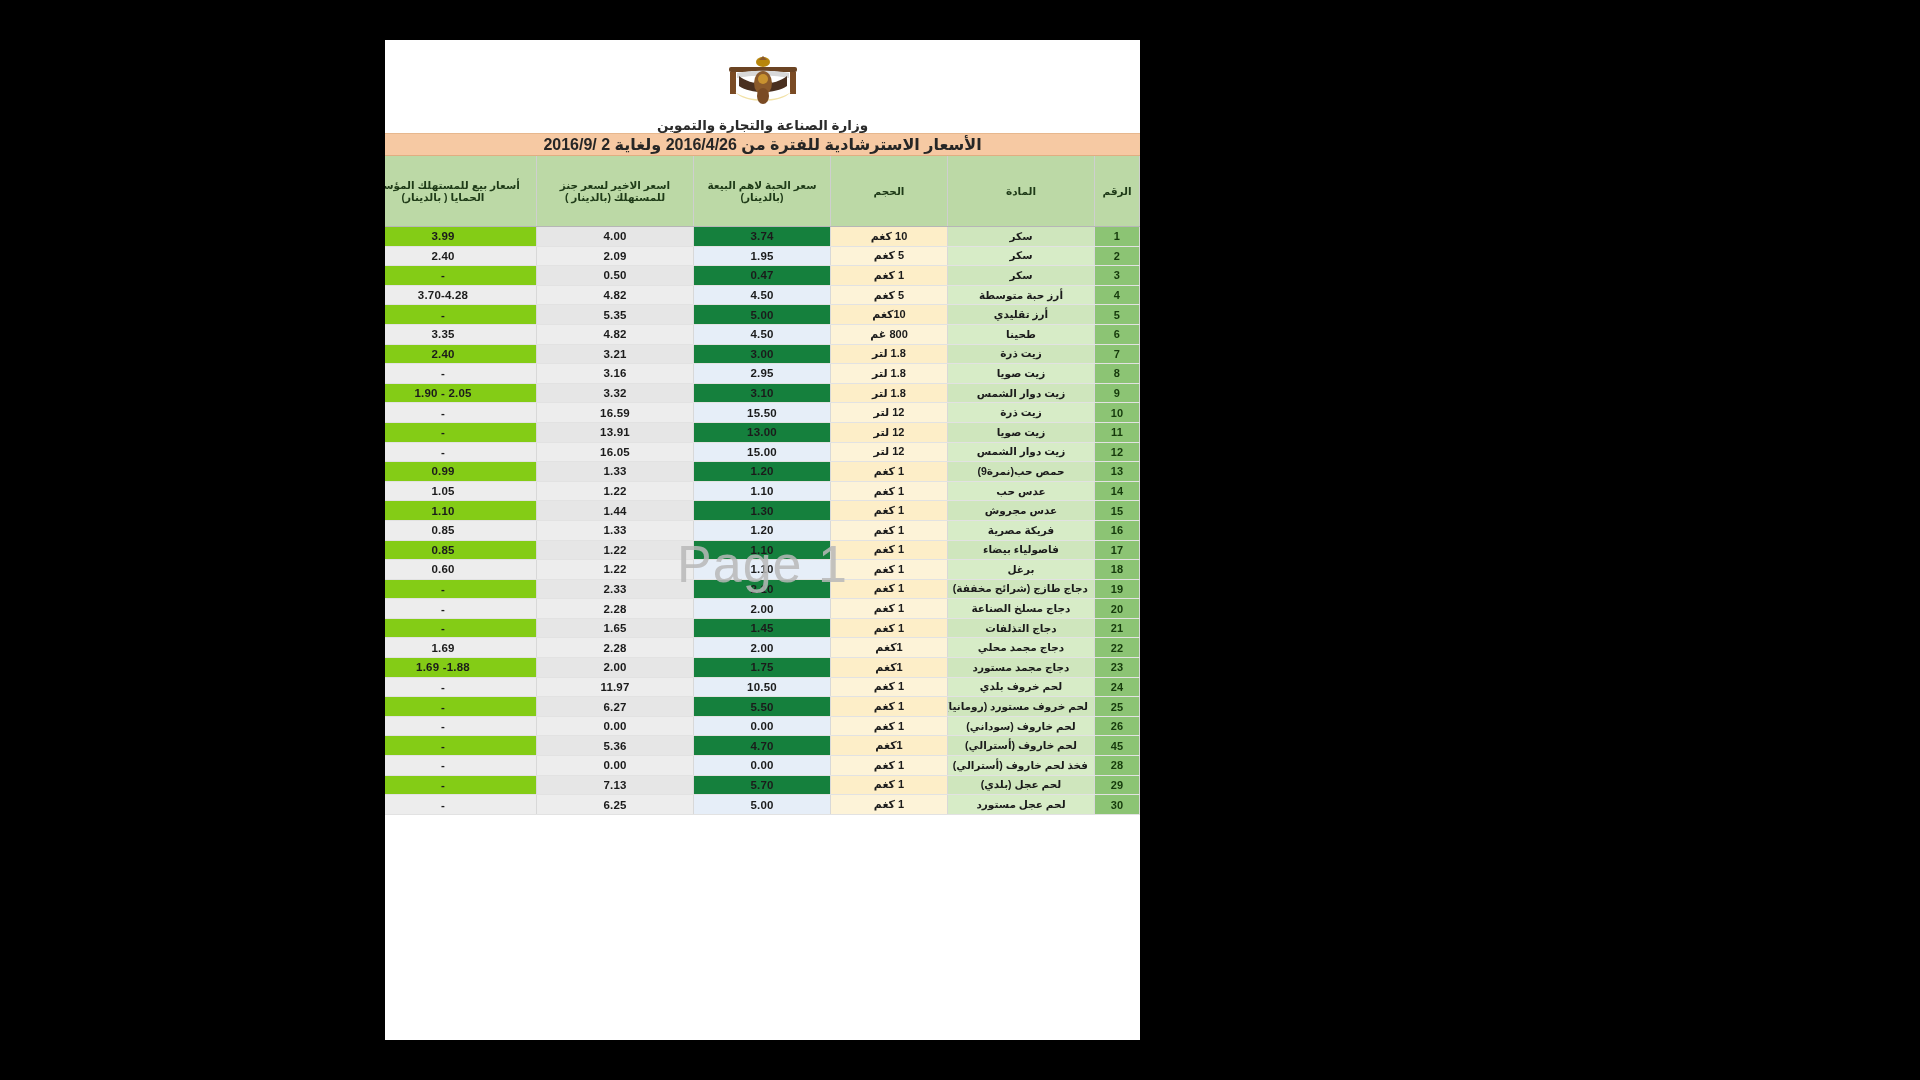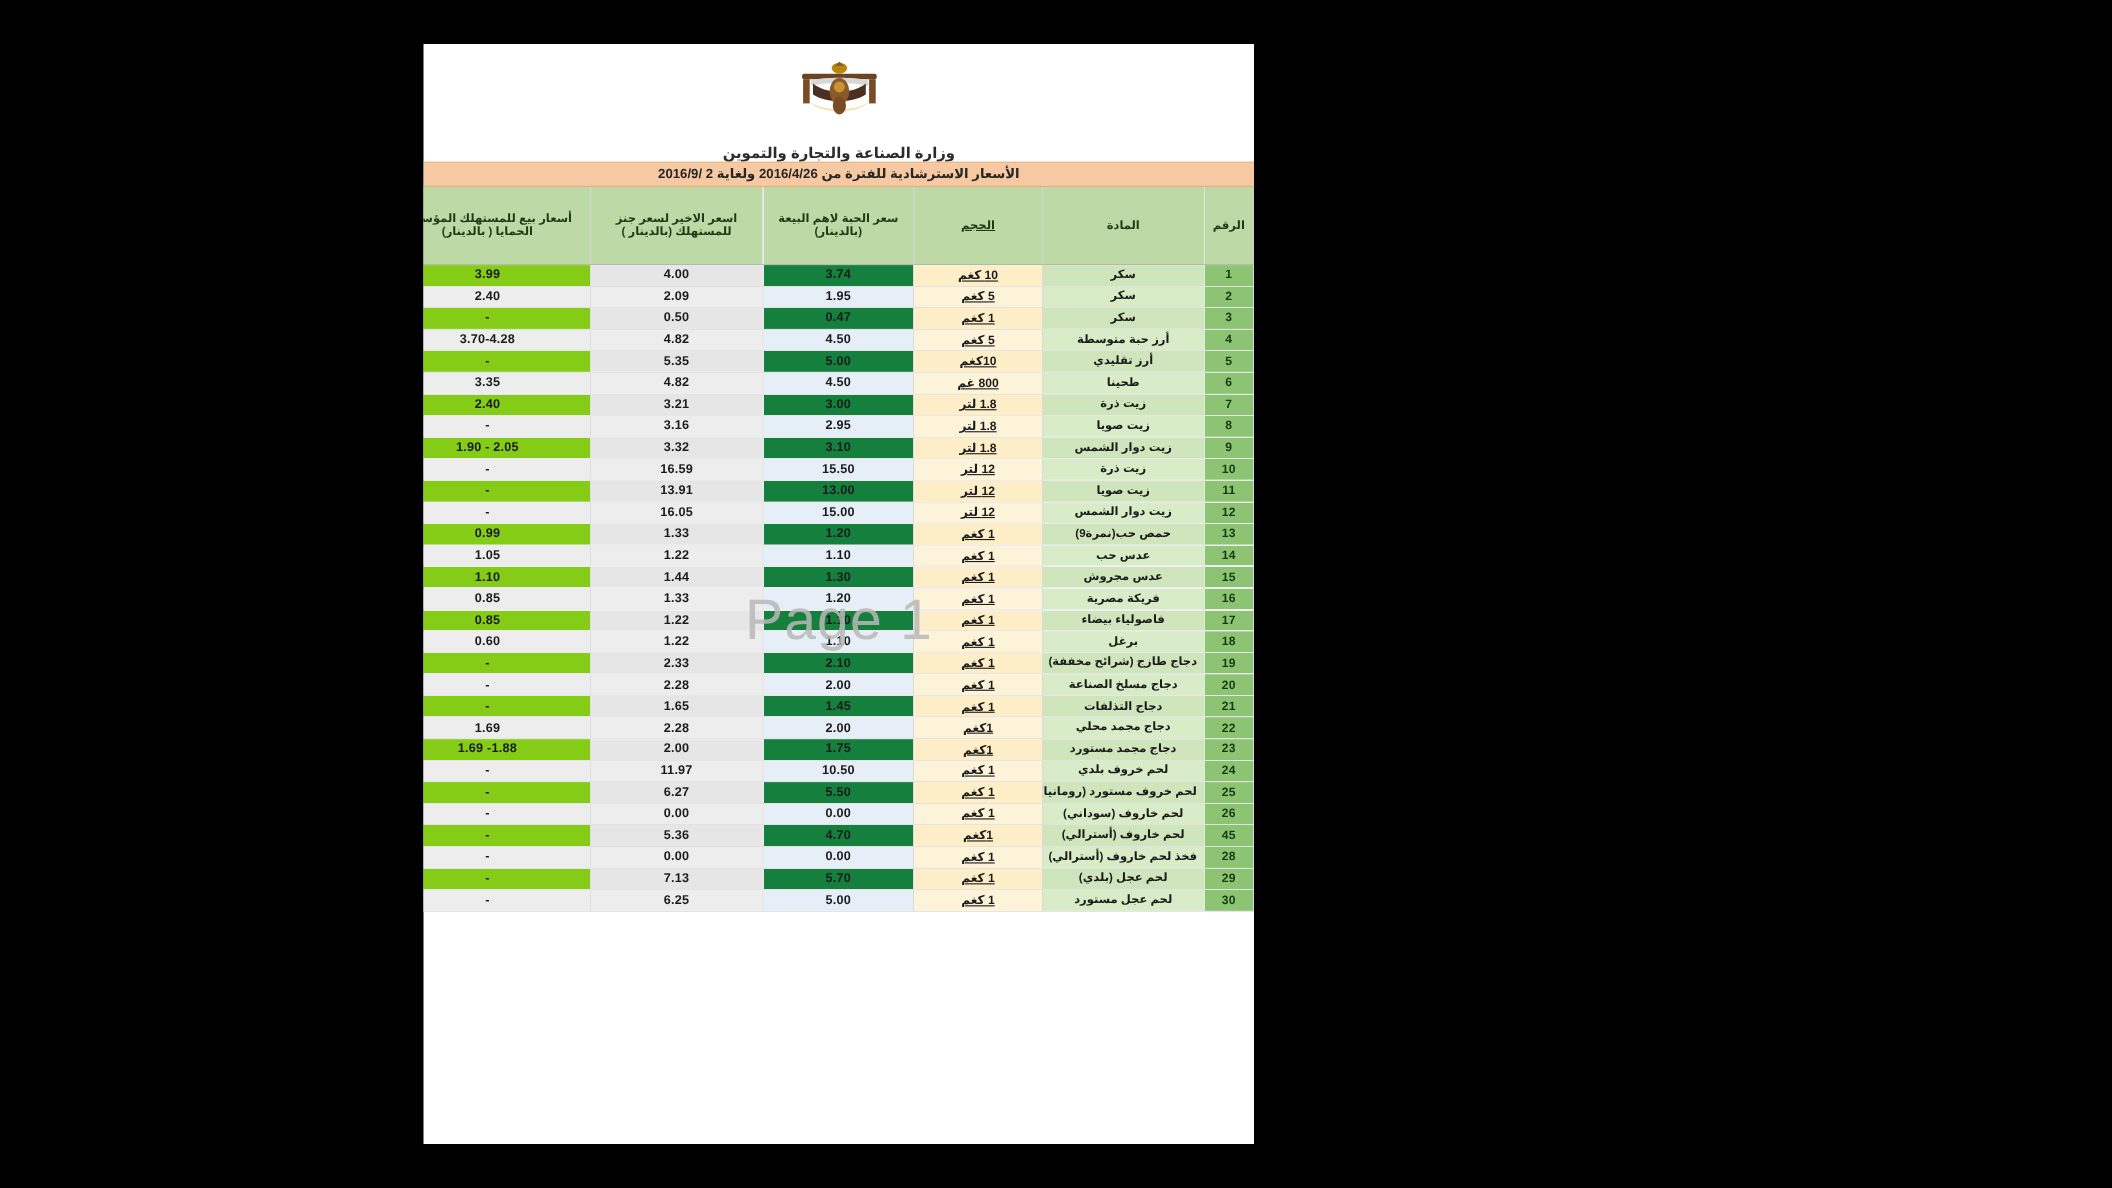--- a/index.html
+++ b/index.html
@@ -14,29 +14,29 @@
     position:absolute;left:385px;top:40px;width:755px;height:1000px;
     background:#ffffff;overflow:hidden;
   }
 
   
   .crest{width:100%;text-align:center;padding-top:16px;height:62px;}
   .crest svg{display:block;margin:0 auto;}
   .ministry{
     text-align:center;font-weight:bold;color:#2b2b2b;
     font-size:13.5px;line-height:15px;letter-spacing:.2px;
-    margin-top:14px;filter:blur(.22px);
+    margin-top:0;filter:blur(.22px);
   }
   .ministry .l2{font-size:12.5px;}
 
   
   .band{
     background:#f6c9a3;border-top:1px solid #e7b88e;border-bottom:1px solid #e0ae82;
     height:21px;line-height:21px;text-align:center;
-    font-size:12px;font-weight:bold;color:#262626;filter:blur(.2px);
+    font-size:16px;font-weight:bold;color:#262626;filter:blur(.2px);
   }
 
   
   table.prices{
     width:100%;border-collapse:collapse;table-layout:fixed;
     font-size:11.5px;color:#1b1b1b;
   }
   table.prices th{
     background:#bcd9a6;color:#1e3a17;font-weight:bold;
     font-size:10.5px;line-height:12px;
@@ -49,21 +49,21 @@
     border-right:1px solid #d8d8d8;border-left:1px solid #d8d8d8;
     border-bottom:1px solid #e2e2e2;
     height:18.6px;padding:0 6px;text-align:center;
     font-weight:bold;letter-spacing:.2px;filter:blur(.2px);
     white-space:nowrap;overflow:hidden;
   }
   
   .c-num   {background:#8cc474;color:#163a0c;width:38px;font-size:11px;}
   .c-mat   {background:#cfe6bd;width:140px;font-size:10.5px;line-height:11px;
             white-space:normal;}
-  .c-size  {background:#fdeec8;width:110px;font-size:11px;text-decoration:underline;}
+  .c-size  {background:#fdeec8;width:110px;font-size:11px;}
   .c-unit  {background:#15803d;width:130px;}
   .c-whole {background:#e6e6e6;width:150px;margin-top:48px;}
   .c-cons  {background:#84cc16;width:180px;}
 
   th.c-num{background:#8cc474;color:#12330a;}
   th.c-mat,th.c-size,th.c-unit,th.c-whole,th.c-cons{background:#bcd9a6;}
 
   tr.alt td.c-mat{background:#d7ecc7;}
   tr.alt td.c-size{background:#fdf3d8;}
   tr.alt td.c-unit{background:#e6eef8;}

